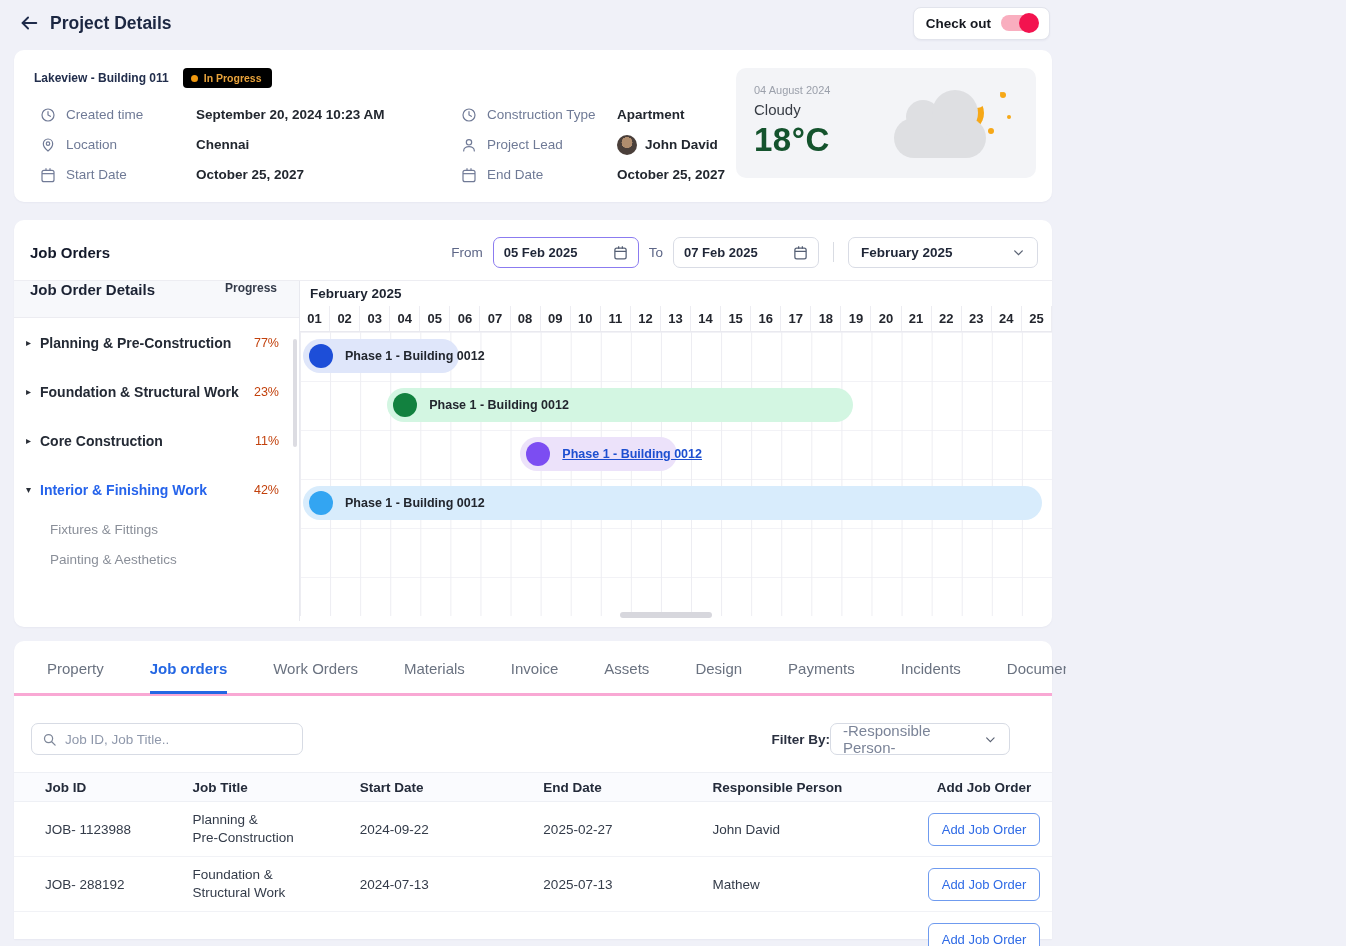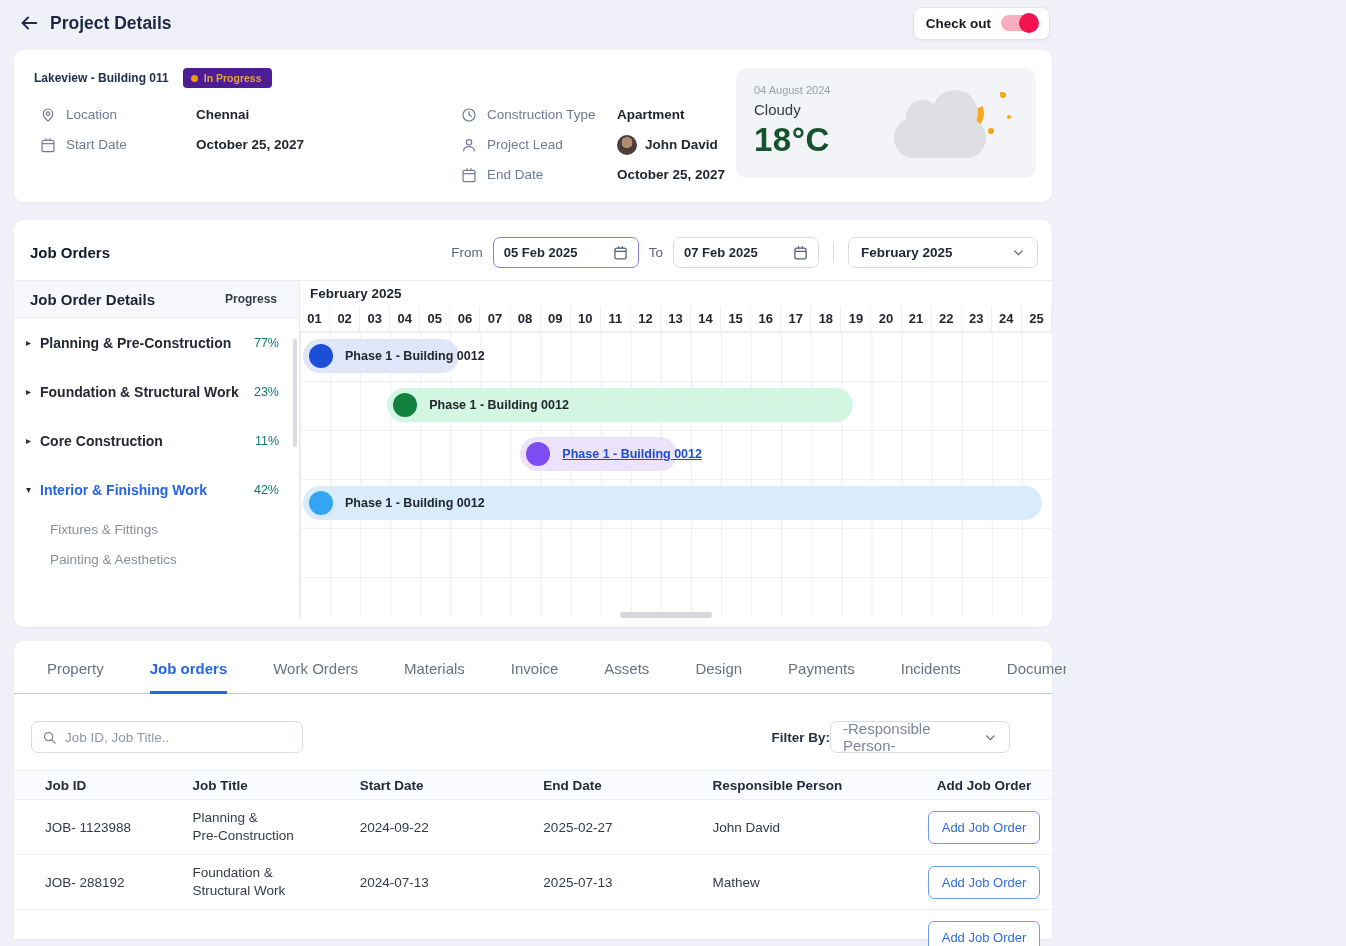--- a/index.html
+++ b/index.html
@@ -16,21 +16,21 @@
   .toggle { width:36px; height:16px; background:#f9aebf; border-radius:9px; position:relative; }
   .toggle .knob { position:absolute; right:-2px; top:-2px; width:20px; height:20px; border-radius:50%; background:#f3134f; }
 
   
   .card { background:#fff; border-radius:10px; margin:0 14px; box-shadow:0 1px 2px rgba(25,35,80,.04); }
 
   
   .project-card { margin-top:4px; margin-bottom:18px; padding:18px 20px 24px; position:relative; height:152px; }
   .project-head { display:flex; align-items:center; gap:14px; margin-bottom:16px; }
   .project-head h2 { font-size:12px; font-weight:700; color:#222e4c; }
-  .status-badge { background:#4c1d95; border-radius:4px; padding:4px 10px 4px 8px; display:flex; align-items:center; gap:6px; }
+  .status-badge { background:#000000; border-radius:4px; padding:4px 10px 4px 8px; display:flex; align-items:center; gap:6px; }
   .status-badge .dot { width:7px; height:7px; border-radius:50%; background:#f0980f; }
   .status-badge i { font-style:normal; font-size:10.5px; font-weight:700; color:#e9a33b; }
   .fields-wrap { display:flex; }
   .fields-col { display:flex; flex-direction:column; gap:9px; }
   .fields-col.c1 { width:421px; }
   .field { display:flex; align-items:center; height:21px; padding-left:6px; }
   .f-icon { width:16px; height:16px; margin-right:10px; display:flex; align-items:center; color:#707a96; }
   .f-icon svg { width:16px; height:16px; }
   .f-label { flex:0 0 130px; font-size:13.5px; color:#6f7a96; }
   .f-value { font-size:13.5px; font-weight:700; color:#22272f; display:flex; align-items:center; gap:8px; white-space:nowrap; }
@@ -60,48 +60,48 @@
   .date-input.focused { border:1.5px solid #8b7bf0; }
   .date-input b { font-size:13px; color:#1f2637; font-weight:700; }
   .date-input svg { margin-left:auto; width:15px; height:15px; color:#555f74; }
   .v-divider { width:1px; height:20px; background:#d9dce3; margin:0 4px; }
   .month-select { width:190px; height:31px; border:1px solid #d9dce5; border-radius:7px; background:#fff; display:flex; align-items:center; padding:0 12px; cursor:pointer; }
   .month-select b { font-size:13.5px; color:#1f2637; font-weight:700; }
   .month-select svg { margin-left:auto; width:13px; height:13px; color:#5b6374; }
 
   .gantt-wrap { display:flex; height:341px; border-top:1px solid #ededf2; }
   .tree { width:286px; border-right:1px solid #e8e9ef; position:relative; flex-shrink:0; }
-  .tree-header { height:37px; background:#f7f8fb; border-bottom:1px solid #ececf1; display:flex; align-items:center; padding:0 22px 0 16px; }
+  .tree-header { height:37px; background:#f7f8fb; border-bottom:1px solid #ececf1; display:flex; align-items:flex-start; padding:0 22px 0 16px; }
   .tree-header b { font-size:15px; font-weight:700; color:#1b2233; }
   .tree-header i { margin-left:auto; font-style:normal; font-size:12px; font-weight:700; color:#333a49; }
   .tree-row { height:49px; display:flex; align-items:center; padding:0 20px 0 12px; cursor:pointer; }
   .tree-row .arr { width:14px; font-size:10px; color:#2a2f38; }
   .tree-row .lbl { font-size:14px; font-weight:700; color:#242a35; }
   .tree-row.expanded .lbl { color:#2563eb; }
-  .tree-row .pct { margin-left:auto; font-size:12.5px; color:#0f766e; }
+  .tree-row .pct { margin-left:auto; font-size:12.5px; color:#c2410c; }
   .tree-child { height:30px; display:flex; align-items:center; padding-left:36px; font-size:13.5px; color:#8a8f99; cursor:pointer; }
   .vthumb { position:absolute; right:2px; top:58px; width:4px; height:108px; border-radius:2px; background:#dcdce2; }
 
   .gantt { flex:1; position:relative; overflow:hidden; }
   .month-row { height:25px; display:flex; align-items:center; padding-left:10px; font-size:13.5px; font-weight:700; color:#1d2330; }
   .days-row { height:26px; display:flex; border-bottom:1px solid #e9e9ef; }
   .day { flex:1; display:flex; align-items:center; justify-content:center; font-size:13px; font-weight:700; color:#23262e; border-right:1px solid #ededf2; }
   .grid { position:relative; height:284px;
     background-image: linear-gradient(to right, #ededf2 1px, transparent 1px), linear-gradient(to bottom, #f2f2f6 1px, transparent 1px);
     background-size: calc(100%/25) 100%, 100% 49px; }
   .bar-row { height:49px; position:relative; }
   .bar { position:absolute; top:7px; height:34px; border-radius:17px; display:flex; align-items:center; padding:0 6px; cursor:pointer; }
   .bar .dot { width:24px; height:24px; border-radius:50%; flex-shrink:0; margin-right:12px; }
   .bar .blbl { font-size:12.5px; font-weight:600; color:#22262e; white-space:nowrap; }
   .bar .blbl.link { color:#1d4fd0; text-decoration:underline; }
   .hthumb { position:absolute; bottom:3px; left:320px; width:92px; height:6px; border-radius:3px; background:#d7d7dd; }
 
   
   .bottom-card { border-radius:10px 10px 0 0; height:298px; }
-  .tabs { display:flex; gap:46px; padding-left:33px; border-bottom:1px solid #f9a8d4; }
+  .tabs { display:flex; gap:46px; padding-left:33px; border-bottom:3px solid #f9a8d4; }
   .tab { padding:19px 0 14px; font-size:15px; color:#6a7280; cursor:pointer; border-bottom:3px solid transparent; margin-bottom:-1px; white-space:nowrap; }
   .tab.active { color:#2467e3; font-weight:700; border-bottom-color:#2467e3; }
 
   .list-toolbar { display:flex; align-items:center; padding:27px 42px 0 17px; }
   .search-box { width:272px; height:32px; border:1px solid #d7dbe4; border-radius:7px; background:#fff; display:flex; align-items:center; padding:0 10px; gap:8px; }
   .search-box svg { width:15px; height:15px; color:#7e8799; flex-shrink:0; }
   .search-box input { border:none; outline:none; flex:1; font-size:13.5px; font-family:"Liberation Sans",sans-serif; color:#333; background:transparent; }
   .search-box input::placeholder { color:#8f98ab; }
   .filter-wrap { margin-left:auto; display:flex; align-items:center; }
   .filter-label { font-size:13.5px; font-weight:700; color:#2a3040; }
@@ -143,20 +143,30 @@
   <section class="card project-card">
     <div class="project-head">
       <h2>Lakeview - Building 011</h2>
       <span class="status-badge">
         <span class="dot"></span>
         <i>In Progress</i>
       </span>
     </div>
     <div class="fields-wrap">
       <div class="fields-col c1" id="fields-col-0">
+          <div class="field">
+            <span class="f-icon">
+              <svg viewBox="0 0 24 24" fill="none" stroke="currentColor" stroke-width="1.8" stroke-linecap="round">
+                <circle cx="12" cy="12" r="9"></circle>
+                <polyline points="12 7 12 12 15.5 14"></polyline>
+              </svg>
+            </span>
+            <span class="f-label">Created time</span>
+            <span class="f-value">September 20, 2024  10:23 AM</span>
+          </div>
           <div class="field">
             <span class="f-icon">
               <svg viewBox="0 0 24 24" fill="none" stroke="currentColor" stroke-width="1.8">
                 <path d="M12 21s-7-5.6-7-11a7 7 0 0 1 14 0c0 5.4-7 11-7 11z"></path>
                 <circle cx="12" cy="10" r="2.6"></circle>
               </svg>
             </span>
             <span class="f-label">Location</span>
             <span class="f-value">Chennai</span>
           </div>

